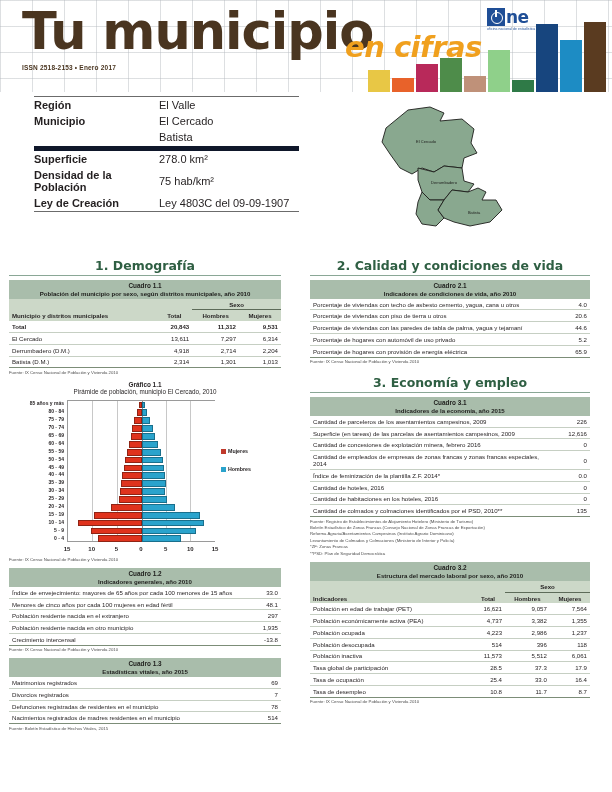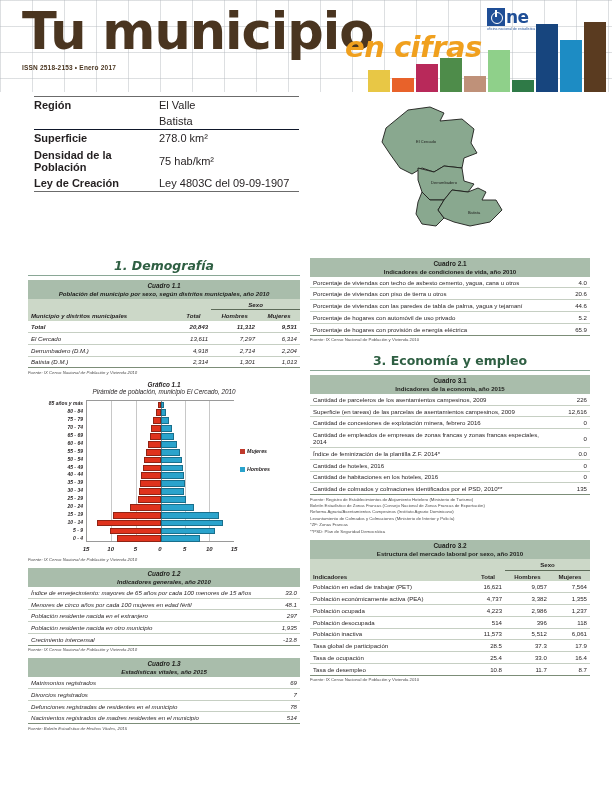--- a/index.html
+++ b/index.html
@@ -60,27 +60,27 @@
   .hbars { position:absolute; left:368px; top:22px; width:240px; height:70px; }
   .hbars i { position:absolute; bottom:0; display:block; }
 
   
   .topinfo { position:absolute; left:34px; top:96px; width:265px; }
   .topinfo table { width:100%; border-collapse:collapse; font-size:11px; }
   .topinfo td { padding:2.1px 0; }
   .topinfo td.k { font-weight:bold; width:125px; }
   .topinfo .rule-top td { border-top:1px solid #6b6b6b; }
   .topinfo .rule-bot td { border-bottom:1px solid #6b6b6b; }
-  .topinfo .sep td { border-top:1px solid #0f172a; }
+  .topinfo .sep td { border-top:5px solid #0f172a; }
 
   
   .mapwrap { position:absolute; left:378px; top:96px; width:175px; height:150px; }
 
   
-  .col-left  { position:absolute; left:28px;  top:258px; width:272px;font-style:italic; }
+  .col-left  { position:absolute; left:9px;  top:258px; width:272px; }
   .col-right { position:absolute; left:310px; top:258px; width:280px; }
 
   .sec-title {
     text-align:center;
     font-family:"DejaVu Sans", sans-serif;
     font-weight:bold; font-size:12.5px; color:#2f5f43;
     border-bottom:1.6px solid #8aa796;
     padding-bottom:2px; margin-bottom:4px;
   }
   .sec-title.gap { margin-top:10px;text-align:center; }
@@ -158,20 +158,24 @@
     <i style="left:216px; width:22px; height:70px; background:#5a3b20;"></i>
   </div>
 </div>
 
 <div class="topinfo">
   <table>
     <tbody>
       <tr class="rule-top">
         <td class="k">Región</td>
         <td class="v">El Valle</td>
+      </tr>
+      <tr>
+        <td class="k">Municipio</td>
+        <td class="v">El Cercado</td>
       </tr>
       <tr>
         <td class="k"></td>
         <td class="v">Batista</td>
       </tr>
       <tr class="sep">
         <td class="k">Superficie</td>
         <td class="v">278.0 km²</td>
       </tr>
       <tr>
@@ -441,20 +445,21 @@
         <td>Nacimientos registrados de madres residentes en el municipio</td>
         <td class="num">514</td>
       </tr>
     </tbody>
   </table>
   <div class="src">Fuente: Boletín Estadístico de Hechos Vitales, 2015</div>
 </div>
 
 <div class="col-right">
 
+  <div class="sec-title">2. Calidad y condiciones de vida</div>
 
   <table class="tbl">
     <thead>
       <tr>
           <th class="cap" colspan="2">
         <span class="c1">Cuadro 2.1</span>
         <span class="c2">Indicadores de condiciones de vida, año 2010</span>
       </th>
         </tr>
     </thead>

